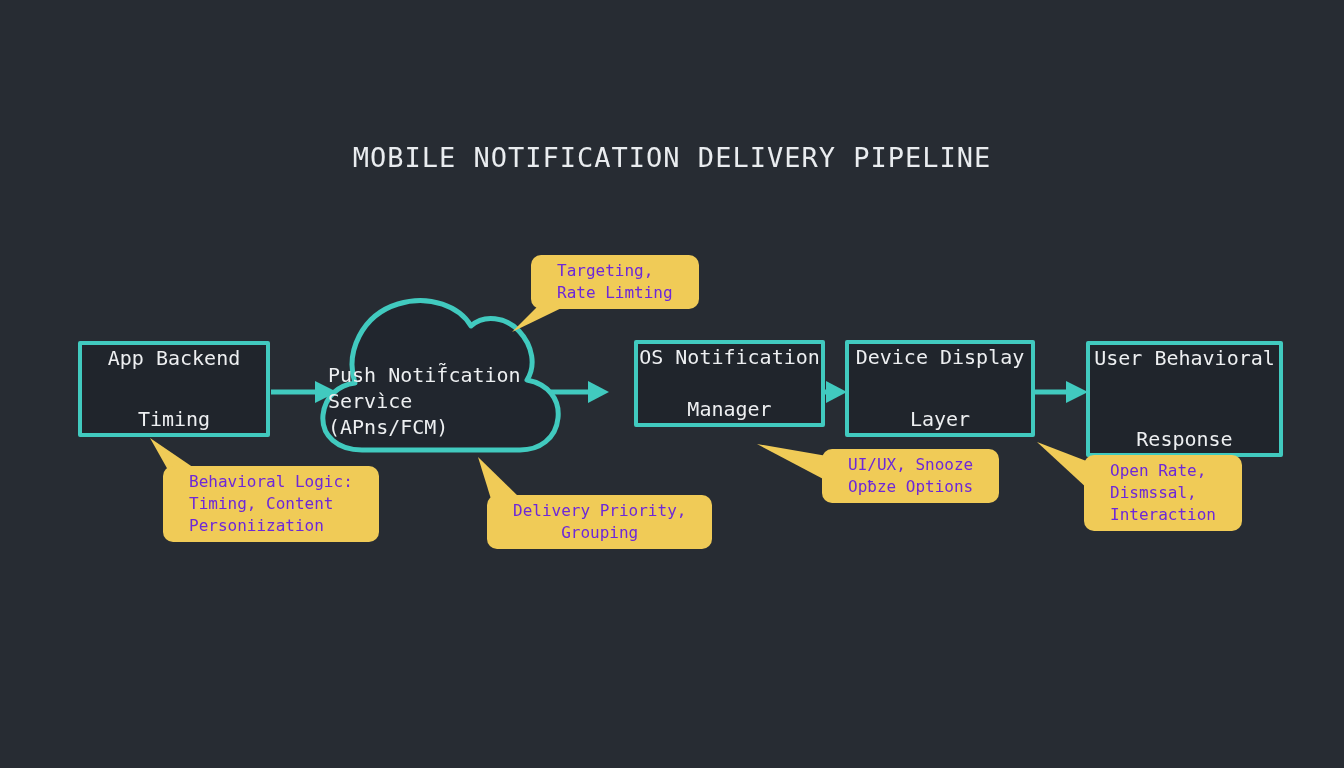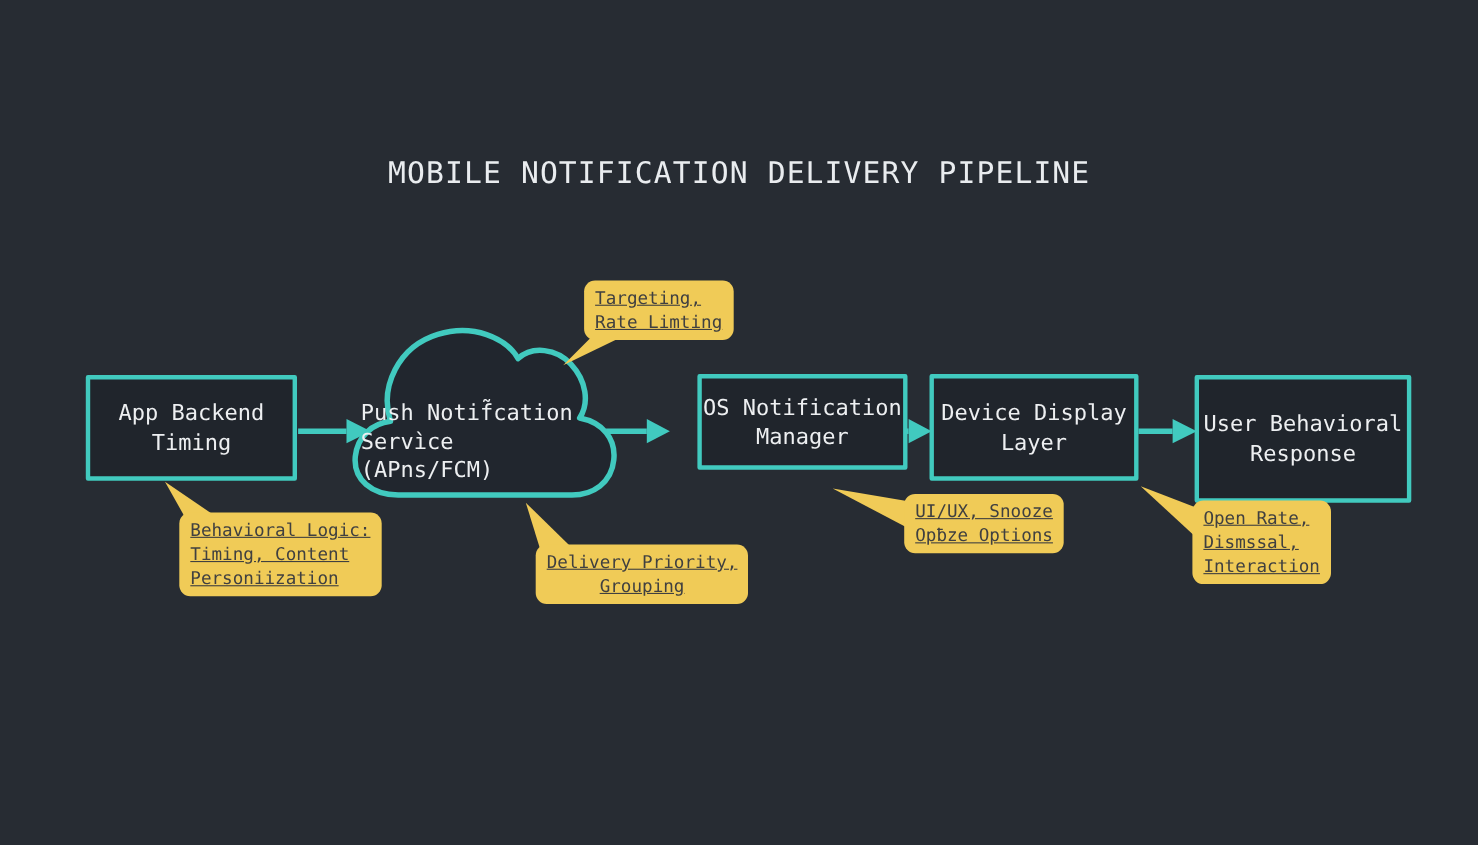--- a/index.html
+++ b/index.html
@@ -15,33 +15,32 @@
     margin-top:22px;
   }
   .shape-layer{position:absolute;top:0;left:0;}
   .cloud{fill:#21262e;stroke:#41cabf;stroke-width:5;stroke-linejoin:round;}
   .arrow line{stroke:#41cabf;stroke-width:5;}
   .arrow polygon{fill:#41cabf;}
   .tail{fill:#f0cb57;}
   .node{
     position:absolute;box-sizing:border-box;
     background:#20252c;border:4px solid #41cabf;border-radius:2px;
-    display:flex;flex-direction:column;align-items:center;justify-content:center;
+    display:flex;flex-direction:column;align-items:center;justify-content:space-between;
     color:#edeff1;font-size:20px;line-height:27px;text-align:center;
   }
   .cloud-label{
     position:absolute;display:flex;flex-direction:column;align-items:flex-start;
     color:#edeff1;font-size:20px;line-height:26px;text-align:center;
   }
   .callout{
     position:absolute;background:#f0cb57;border-radius:10px;
-    color:#404040;font-size:16px;line-height:22px;
-    padding:5px 10px;display:flex;flex-direction:column;
+    color:#6d28d9;font-size:16px;line-height:22px;
+    padding:5px 26px;display:flex;flex-direction:column;
     white-space:nowrap;
-    text-decoration:underline;
   }
   .callout.centered{align-items:center;text-align:center;}
   .callout span{display:block;}
   .node span{display:block;}
 </style>
 </head>
 <body>
 
 <div class="stage">
 

